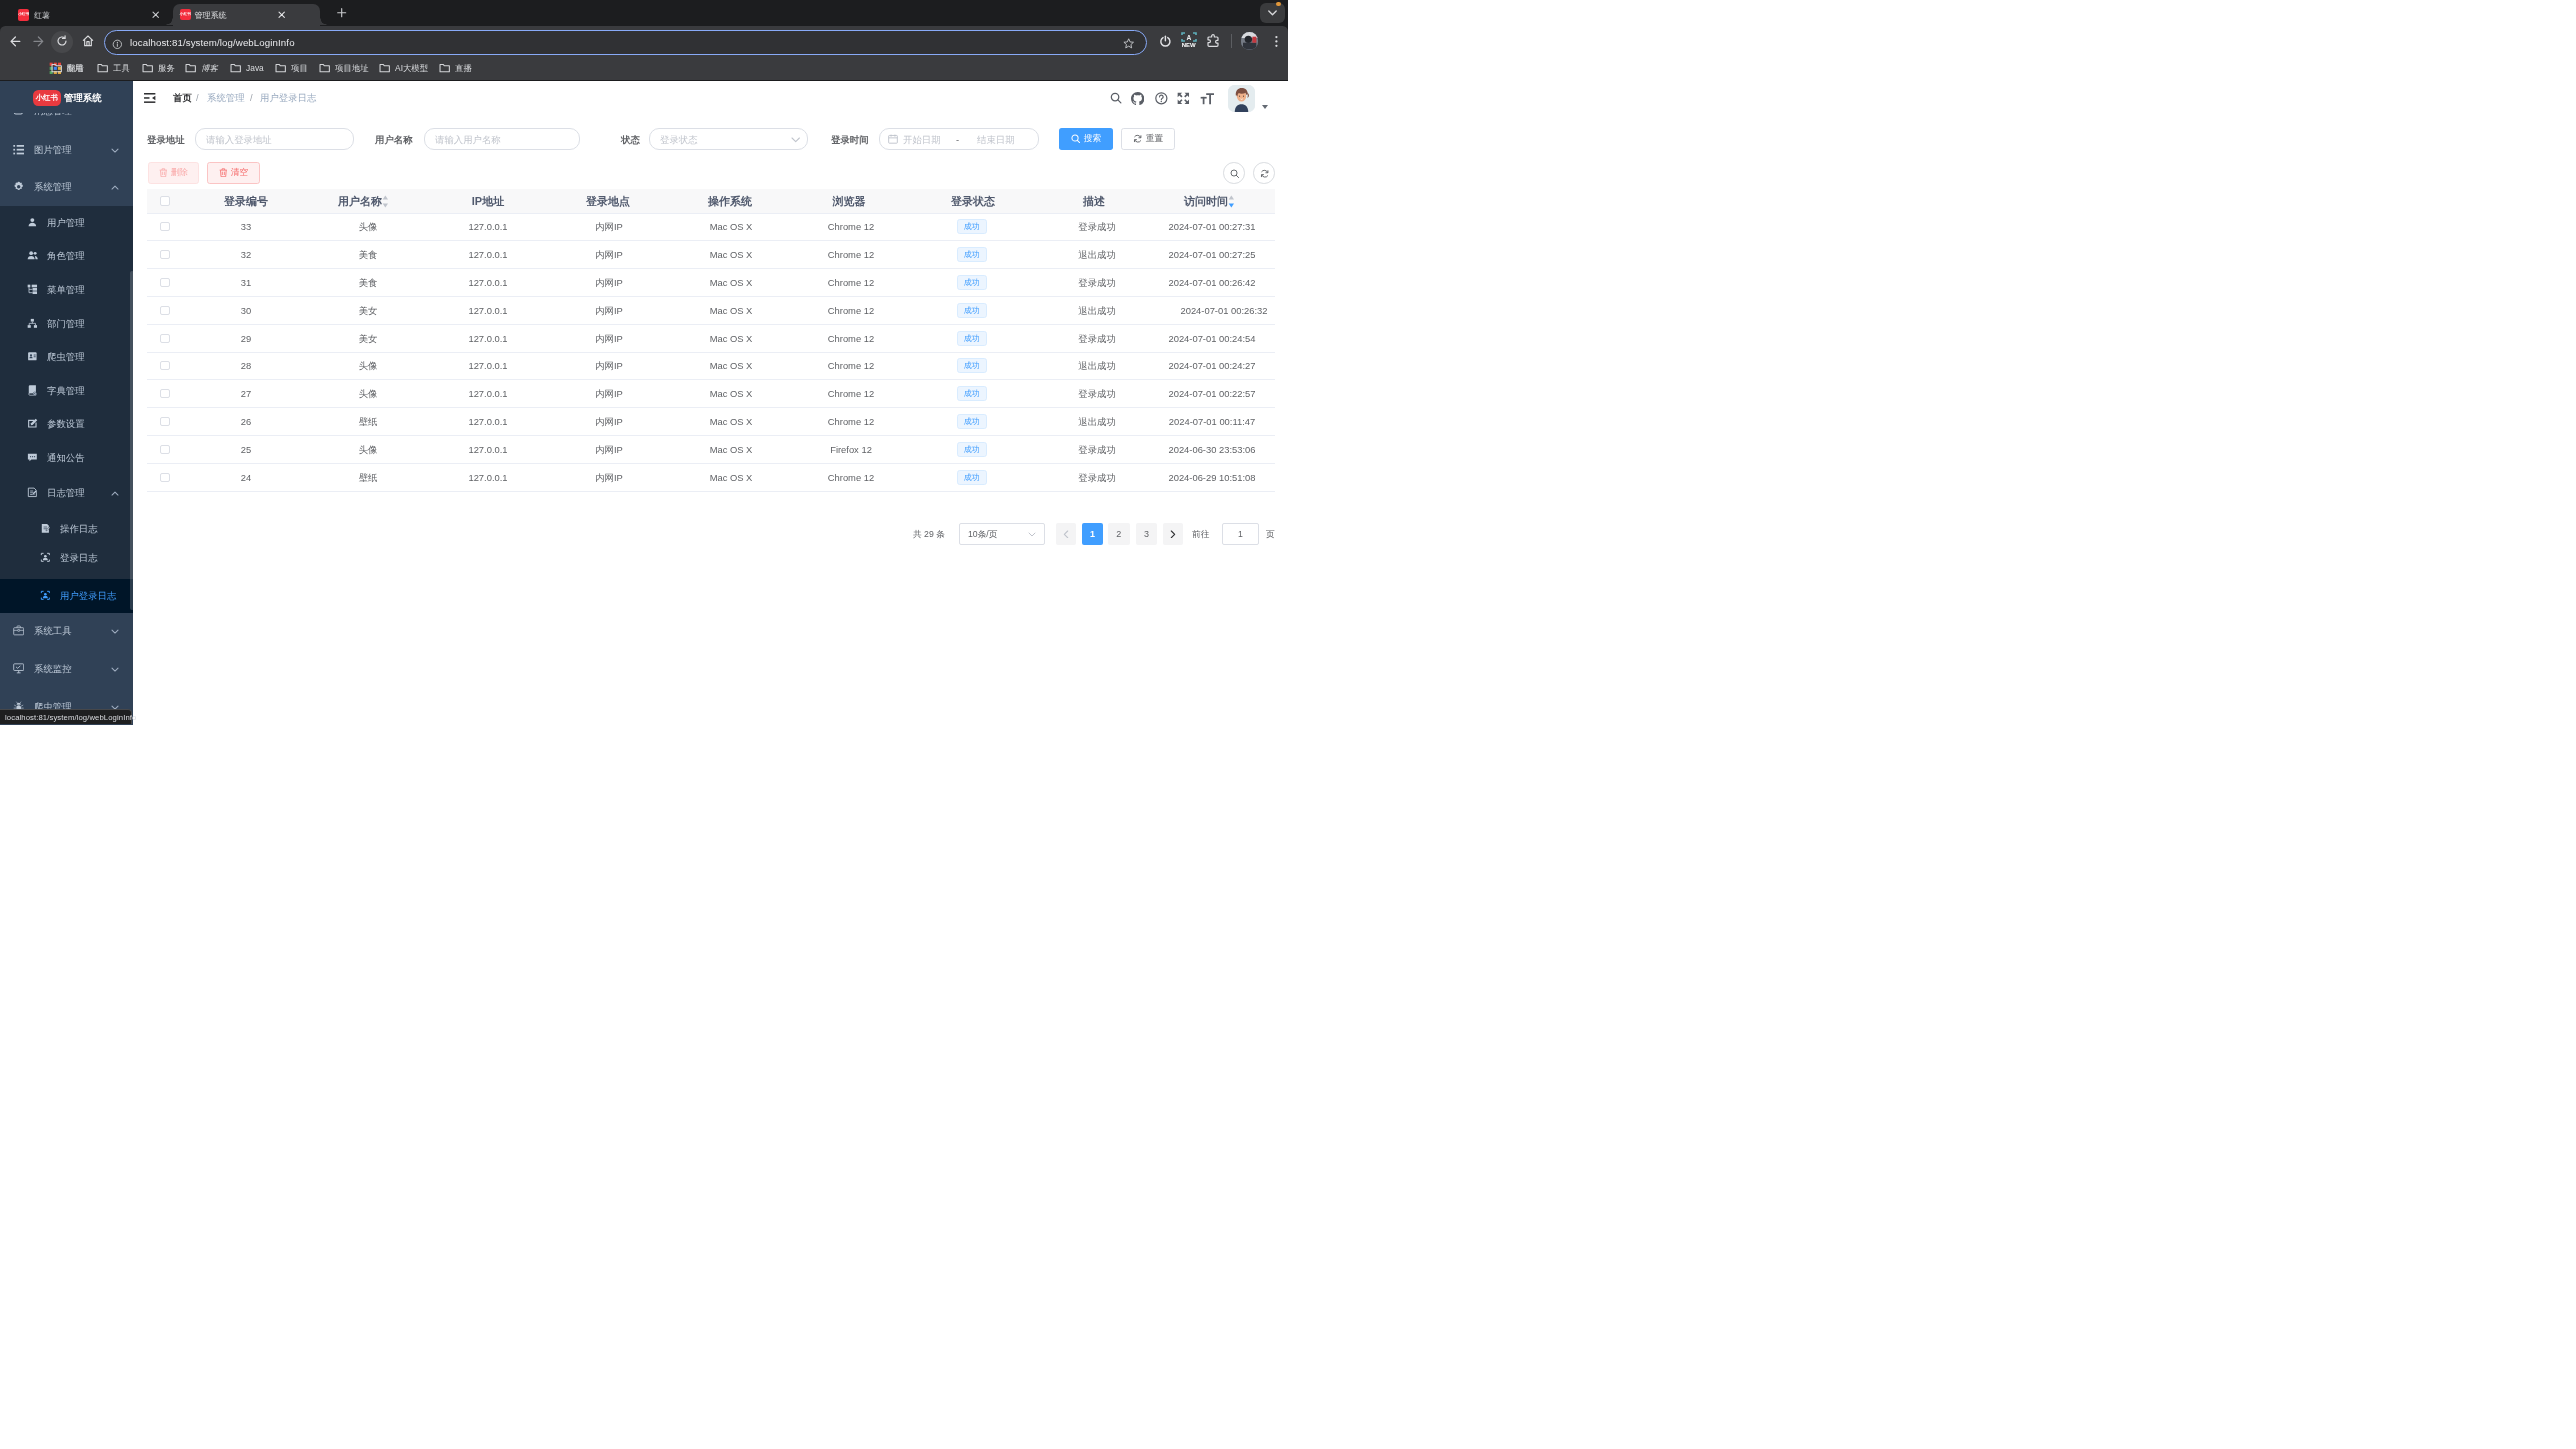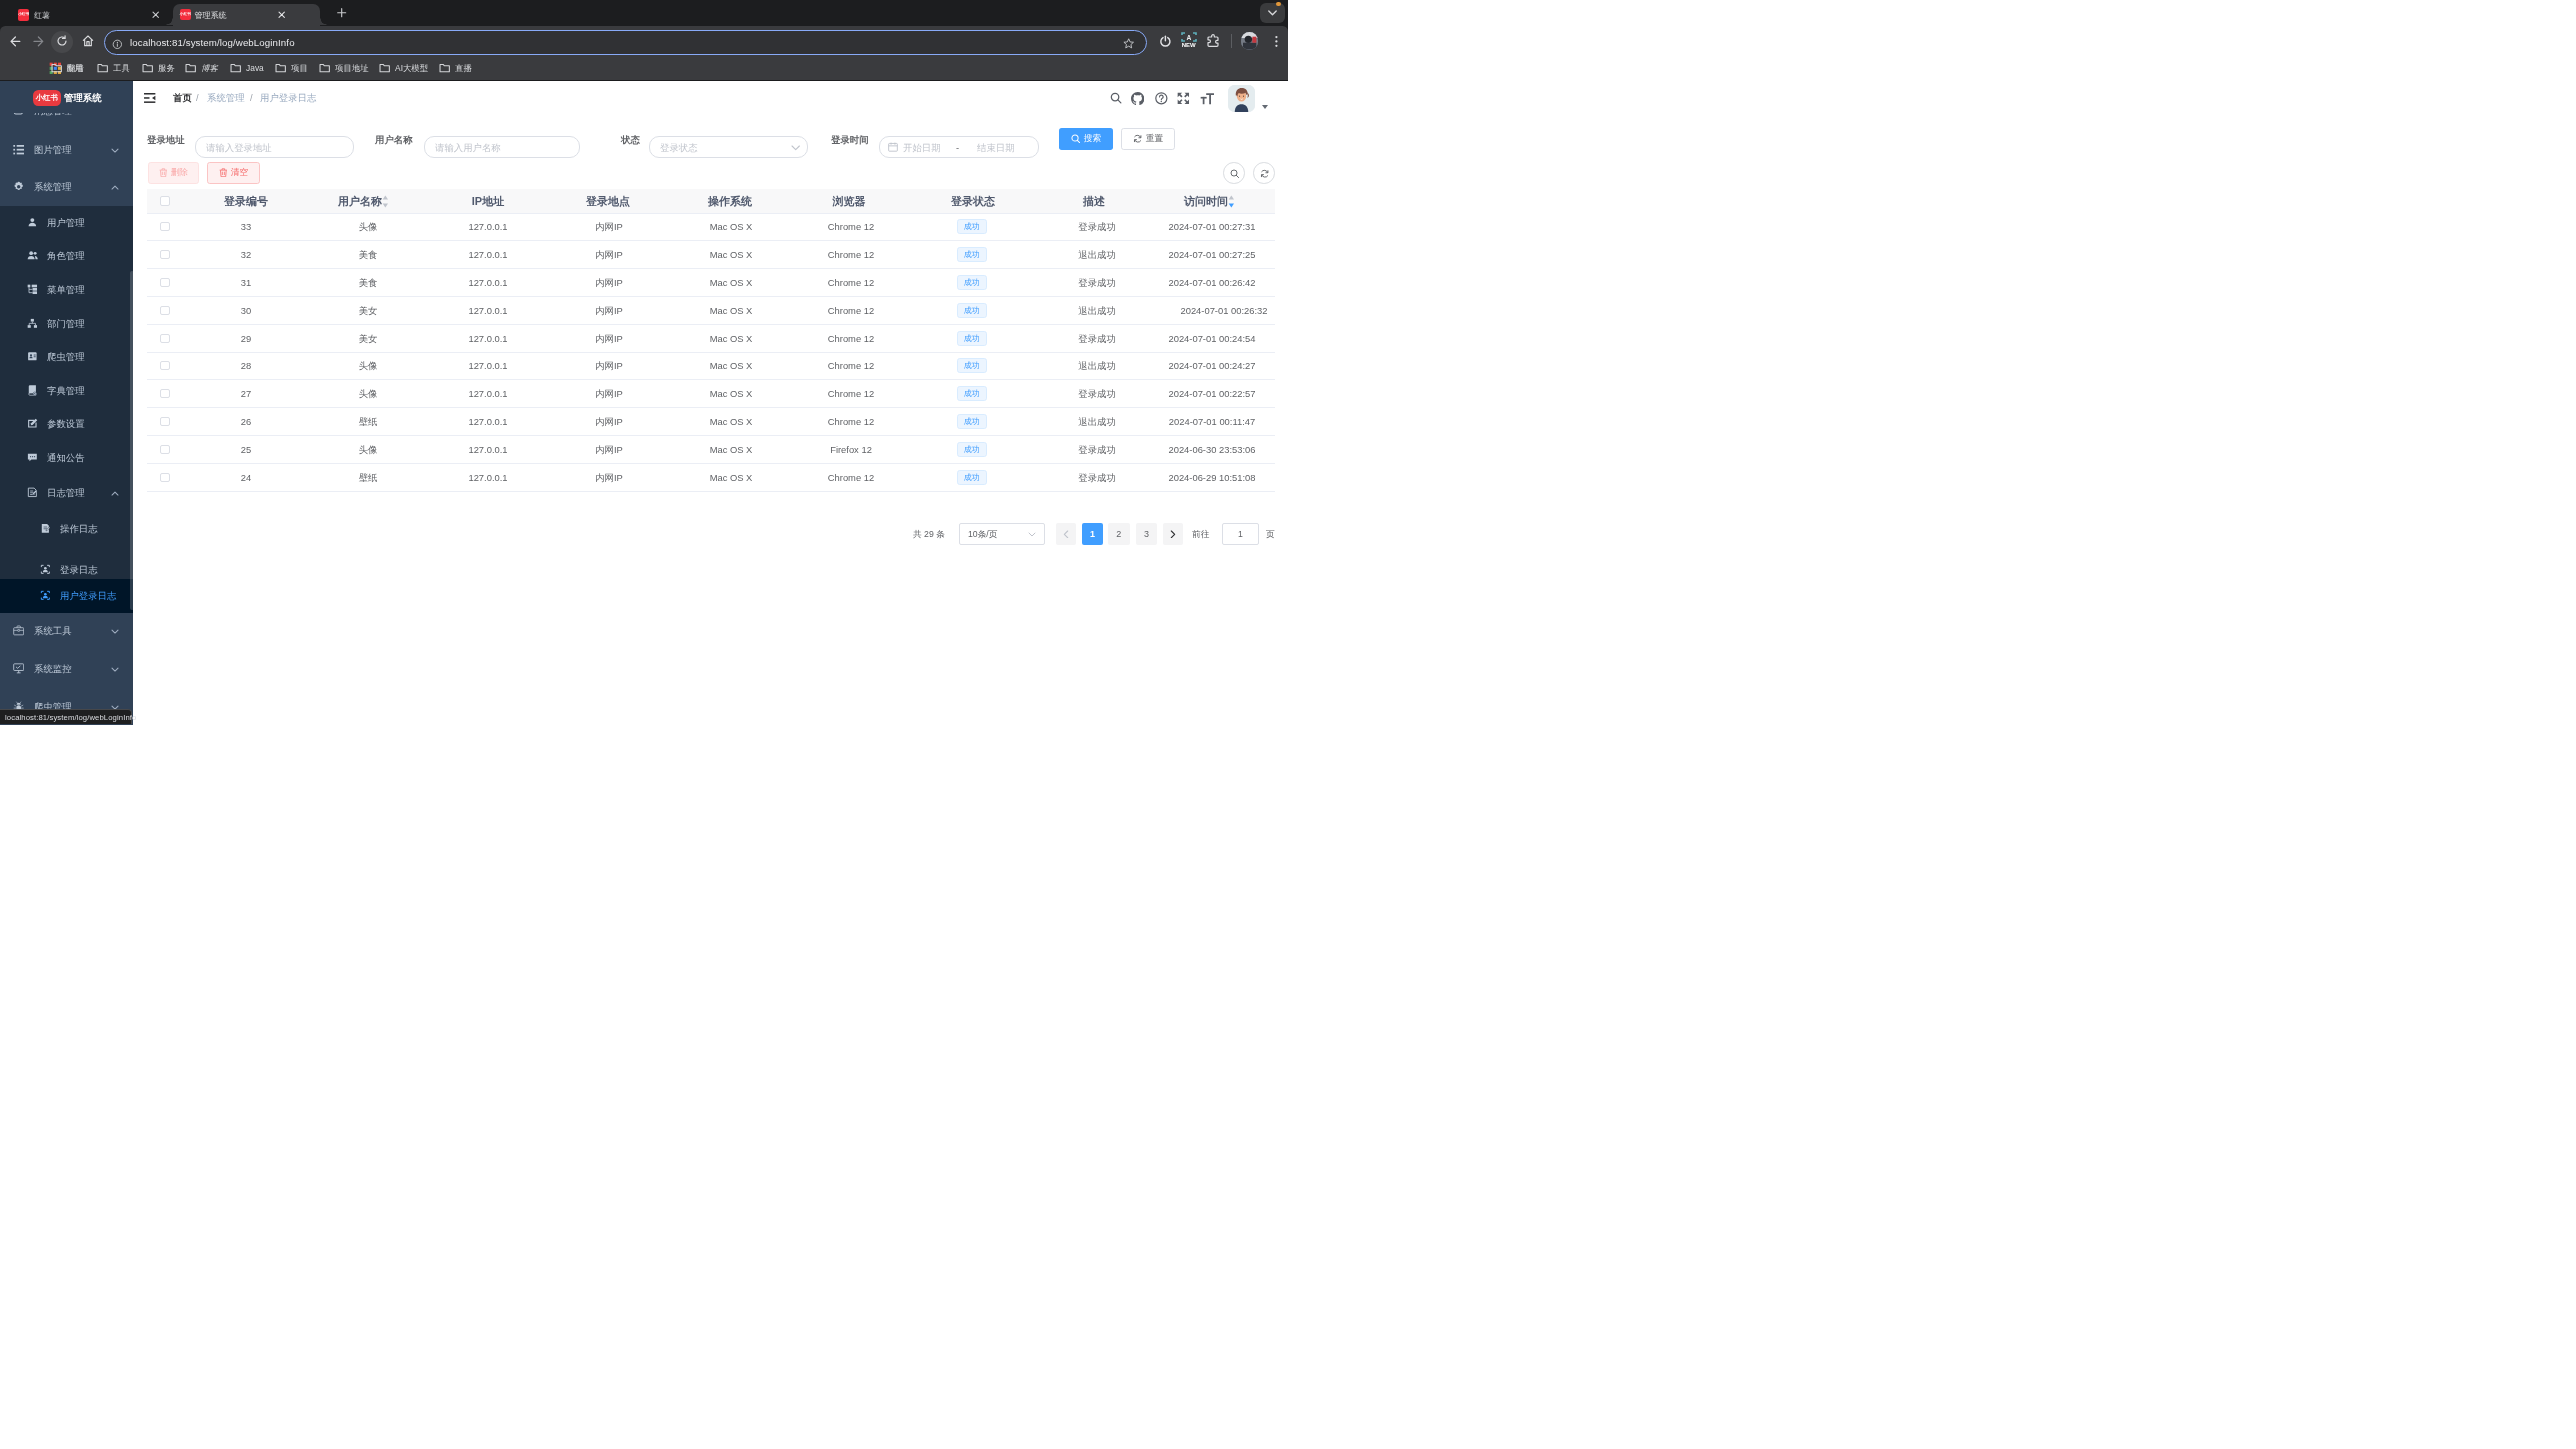--- a/index.html
+++ b/index.html
@@ -51,21 +51,21 @@
 
 .navbar { position:absolute; left:133px; top:81px; width:1155px; height:34px; background:#fff; box-shadow:0 0.7px 2.7px rgba(0,21,41,.12); }
 .crumb { position:absolute; top:11.4px; font-size:9.4px; }
 .nvico { position:absolute; top:0; color:#5a5e66; }
 .avatar { position:absolute; left:1095px; top:4.4px; width:27px; height:27px; border-radius:6.7px; background:#e4ecef; overflow:hidden; }
 .caret-dn { position:absolute; left:1129px; top:24px; width:0; height:0; border:3.4px solid transparent; border-top:4px solid #646a73; }
 
 
 .content { position:absolute; left:133px; top:114px; width:1155px; height:596px; background:#fff; }
 .lbl { position:absolute; font-size:9.4px; font-weight:bold; color:#606266; top:19.5px; }
-.inp { position:absolute; top:22px; height:21.5px; border:0.7px solid #dcdfe6; border-radius:10px; background:#fff; }
+.inp { position:absolute; top:14px; height:21.5px; border:0.7px solid #dcdfe6; border-radius:10px; background:#fff; }
 .ph { position:absolute; left:10px; top:5.4px; font-size:9.4px; color:#c0c4cc; }
 .btn { position:absolute; border-radius:2.7px; font-size:8.7px; display:flex; align-items:center; justify-content:center; }
 .btn-primary { background:#409eff; color:#fff; }
 .btn-plain { background:#fff; border:0.7px solid #dcdfe6; color:#606266; }
 .mini-danger-dis { background:#fef0f0; border:0.7px solid #fde2e2; color:#f9a7a7; }
 .mini-danger { background:#fef0f0; border:0.7px solid #fbc4c4; color:#f56c6c; }
 .circ { position:absolute; width:21.5px; height:21.5px; border-radius:50%; border:0.7px solid #d9dce0; background:#fff; }
 
 
 .thead { position:absolute; left:14px; top:75px; width:1128px; height:24.5px; background:#f8f8f9; border-bottom:0.7px solid #ebeef5; }
@@ -368,21 +368,21 @@
     </div>
 
     <div class="mi mi3" style="top:399px;height:34px;line-height:34px;">
       <svg class="ic" style="left:40px;top:11.4px;" width="10.7" height="10.7" viewBox="0 0 24 24">
           <path d="M4 2 h12 l4 4 v16 H4 z" fill="#bfcbd9"></path>
           <path d="M8 9 h8 M8 13 h8" stroke="#304156" stroke-width="1.6"></path>
           <path d="M14 15 l6.5 -6.5 2 2 -6.5 6.5 -2.6 .6 z" fill="#bfcbd9" stroke="#1f2d3d" stroke-width="1"></path>
         </svg>
       <span class="tx">操作日志</span>
     </div>
-    <div class="mi mi3" style="top:440px;height:34px;line-height:34px;">
+    <div class="mi mi3" style="top:428px;height:34px;line-height:34px;">
       <svg class="ic" style="left:40px;top:11.4px;" width="10.7" height="10.7" viewBox="0 0 24 24">
           <path d="M3 7 V3 h5 M16 3 h5 v4 M21 17 v4 h-5 M8 21 H3 v-4" fill="none" stroke="#bfcbd9" stroke-width="2.2"></path>
           <circle cx="12" cy="9.5" r="3" fill="#bfcbd9"></circle>
           <path d="M6.5 18.5 c0 -3.6 2.5 -5.4 5.5 -5.4 s5.5 1.8 5.5 5.4 z" fill="#bfcbd9"></path>
         </svg>
       <span class="tx">登录日志</span>
     </div>
     <div class="mi mi3 active3" style="top:466px;height:34px;line-height:34px;">
       <svg class="ic" style="left:40px;top:11.4px;" width="10.7" height="10.7" viewBox="0 0 24 24">
           <path d="M3 7 V3 h5 M16 3 h5 v4 M21 17 v4 h-5 M8 21 H3 v-4" fill="none" stroke="#409eff" stroke-width="2.2"></path>

